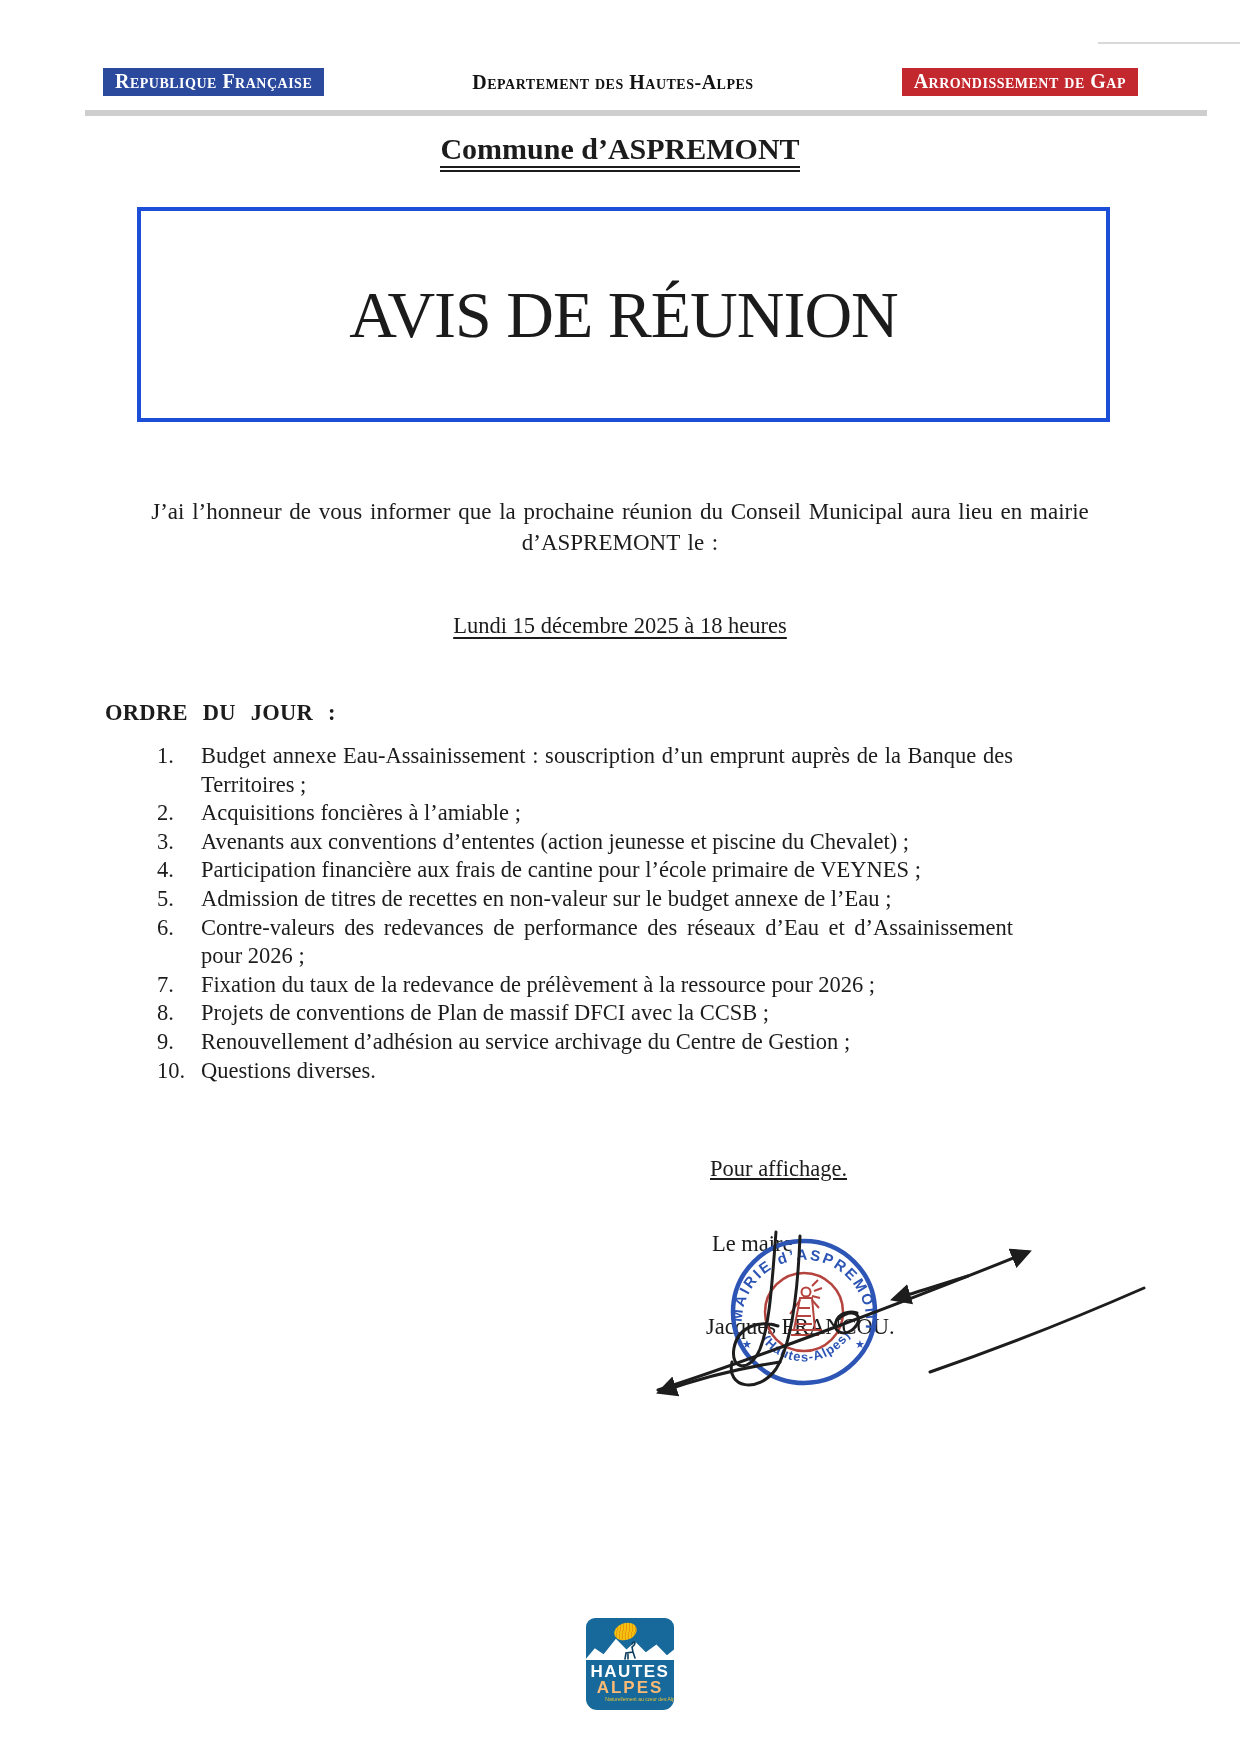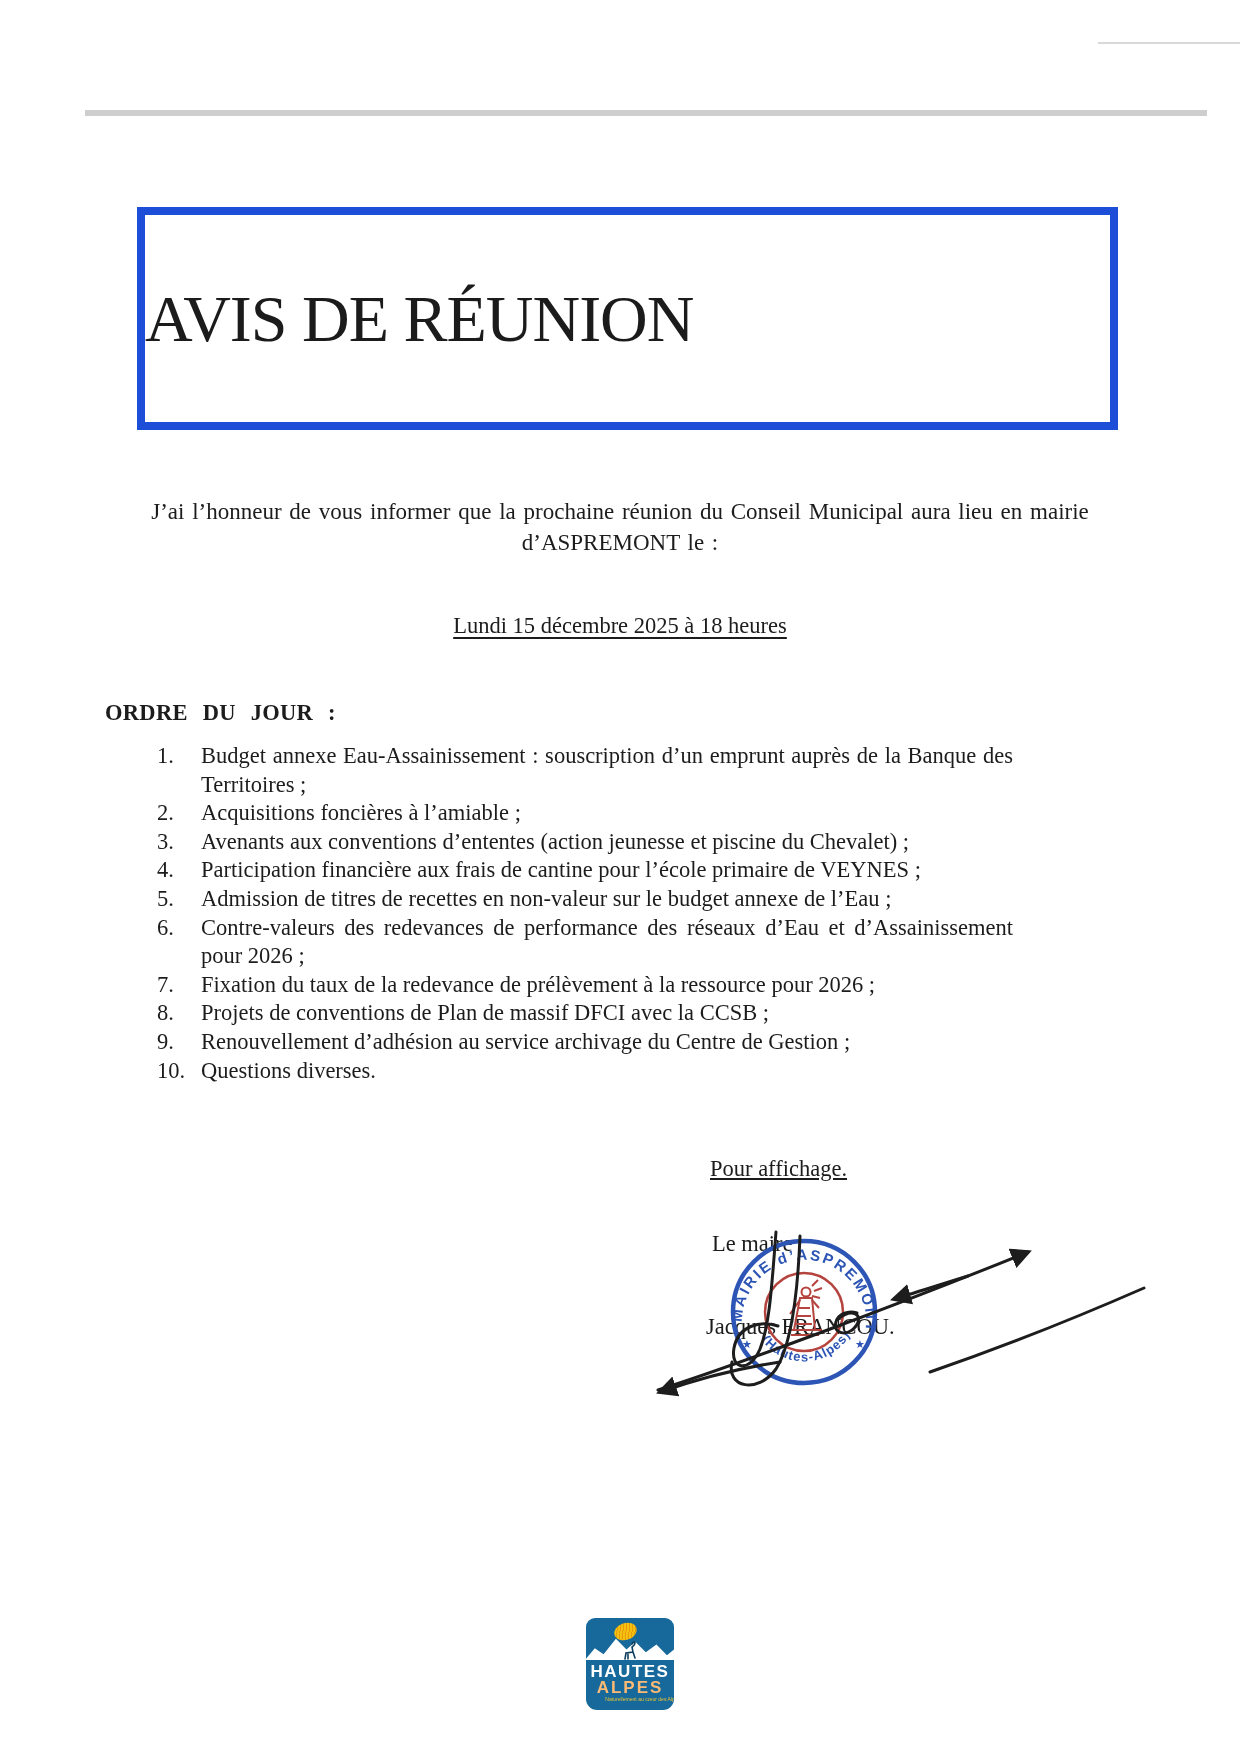--- a/index.html
+++ b/index.html
@@ -39,22 +39,22 @@
   .commune-title{
     position:absolute;top:132px;left:0;width:100%;
     text-align:center;font-size:30px;font-weight:bold;
   }
   .commune-title span{
     border-bottom:6px double #1c1c1c;padding-bottom:1px;
   }
   
   .notice-box{
     position:absolute;top:207px;left:137px;width:965px;height:207px;
-    border:8px solid #1d4ed8;
-    display:flex;flex-direction:column;justify-content:center;
+    border:4px solid #1d4ed8;
+    display:flex;flex-direction:column;justify-content:center;align-items:center;
   }
   .notice-line{
     font-size:66px;line-height:1.38;color:#1b1b1b;
     letter-spacing:-1px;white-space:nowrap;
   }
   
   .intro{
     position:absolute;top:497px;left:108px;width:1024px;
     text-align:center;font-size:23px;line-height:1.33;word-spacing:2px;
   }
@@ -113,23 +113,31 @@
     transform:scale(0.56);transform-origin:center top;
   }
 </style>
 </head>
 <body>
 
 <div class="page">
 
   <div class="scan-line-top"></div>
 
+  <div class="header-row">
+    <div class="hdr-box blue">Republique Française</div>
+    <div class="hdr-center">Departement des Hautes-Alpes</div>
+    <div class="hdr-box red">Arrondissement de Gap</div>
+  </div>
 
   <div class="scan-bar"></div>
 
+  <div class="commune-title">
+    <span>Commune d’ASPREMONT</span>
+  </div>
 
   <div class="notice-box">
     <div class="notice-line">AVIS DE RÉUNION</div>
   </div>
 
   <div class="intro">J’ai l’honneur de vous informer que la prochaine réunion du Conseil Municipal aura lieu en mairie d’ASPREMONT le :</div>
 
   <div class="meeting-date">
     <span>Lundi 15 décembre 2025 à 18 heures</span>
   </div>

